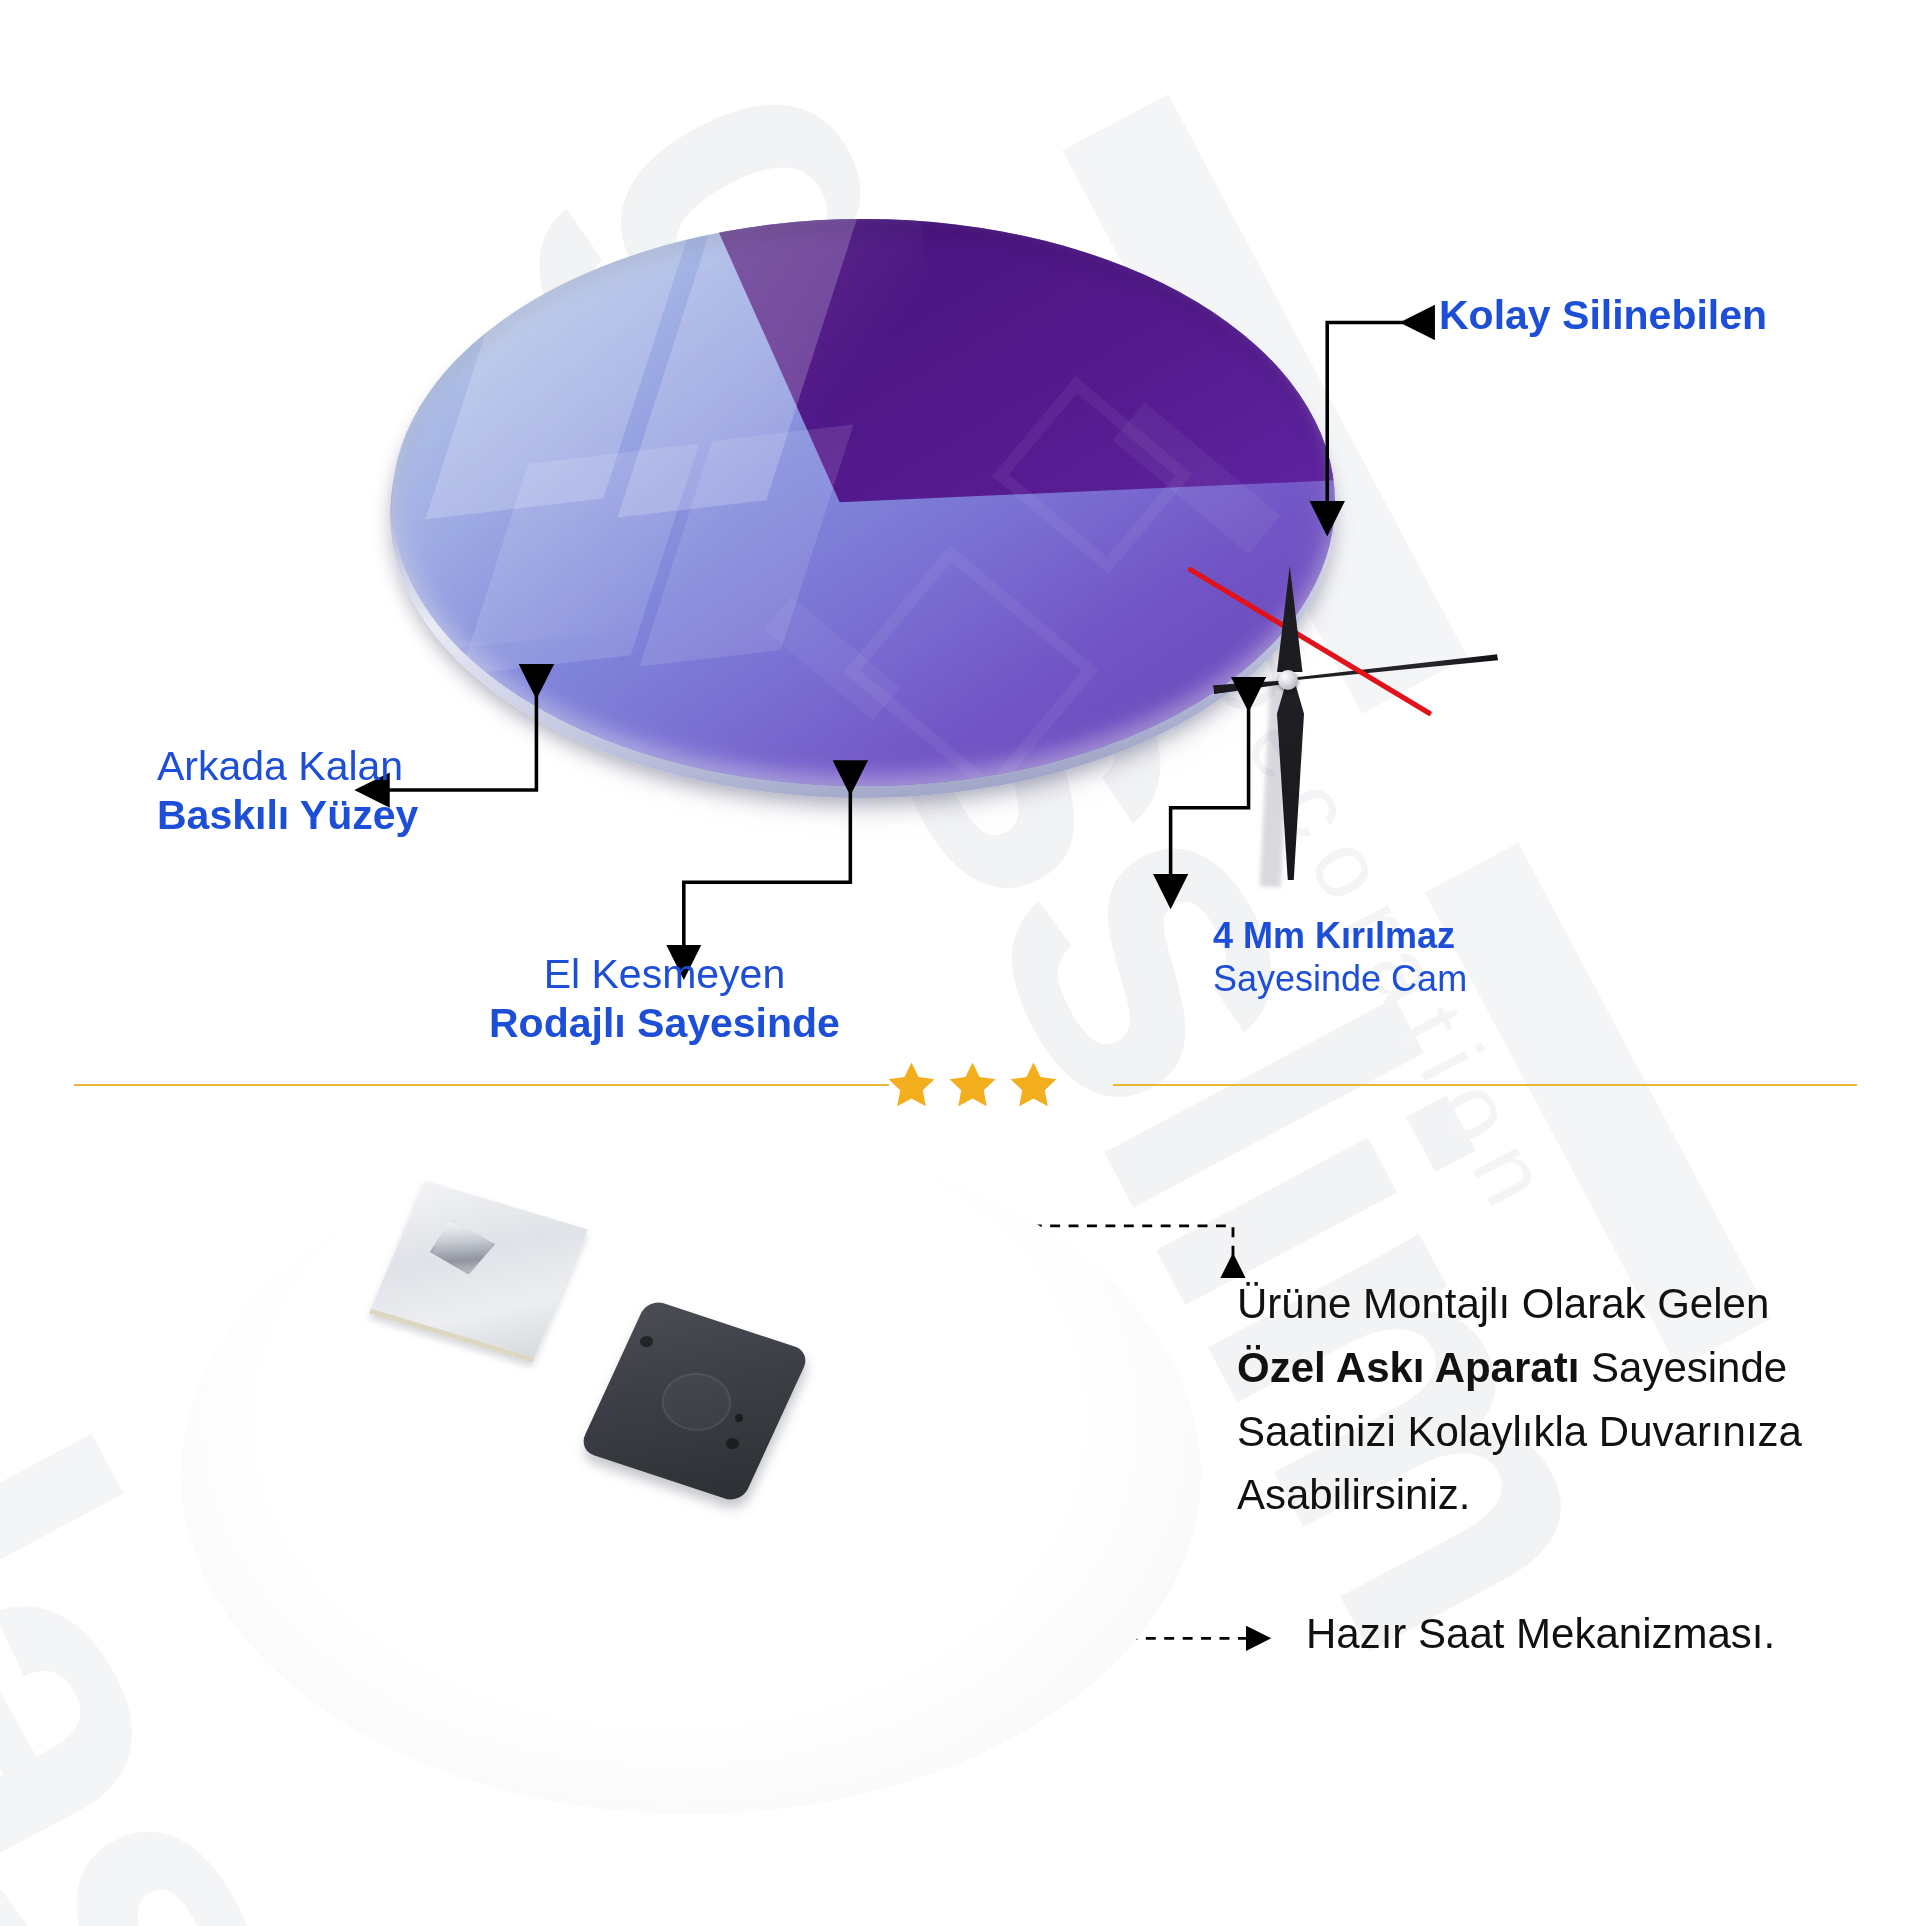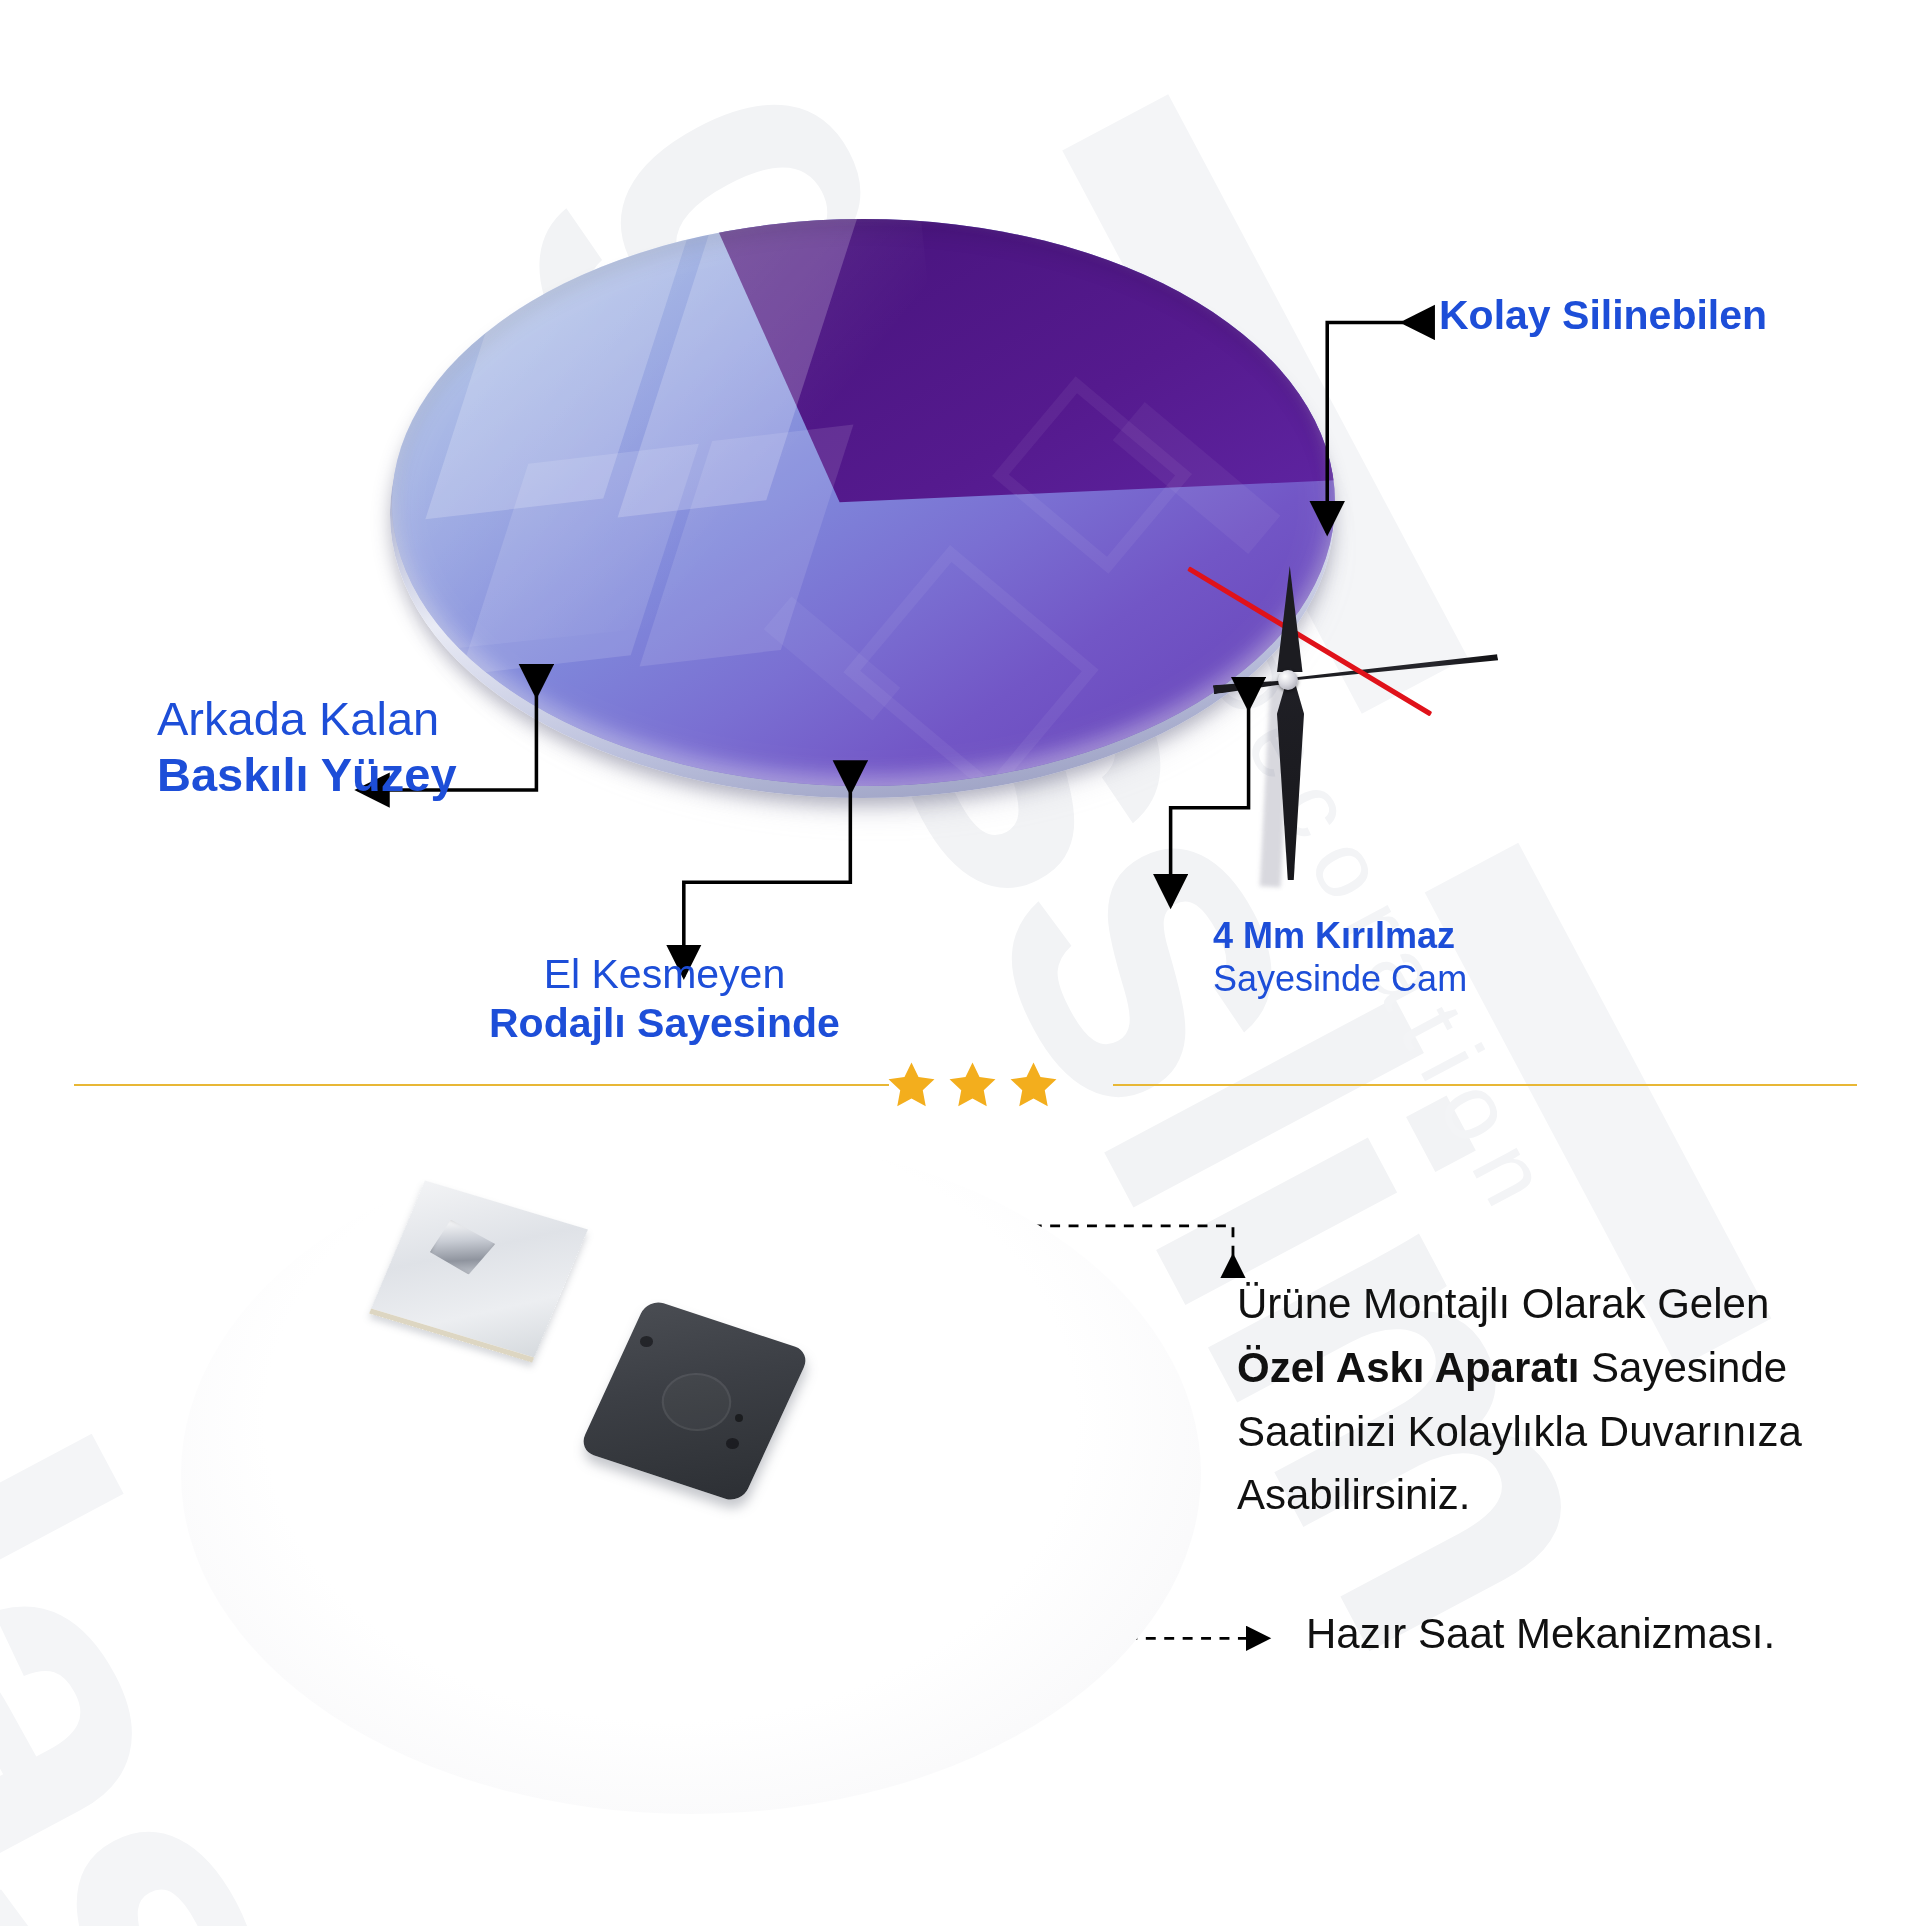--- a/index.html
+++ b/index.html
@@ -121,21 +121,21 @@
   }
 
   
   .arrows{position:absolute;left:0;top:0;width:1926px;height:1926px;pointer-events:none;}
 
   
   .lbl{position:absolute;color:#1d4ed8;line-height:1.2;}
   .lbl .b{font-weight:700;display:block;}
   .lbl .r{font-weight:400;display:block;}
   .lbl-kolay{left:1439px;top:291px;font-size:41px;}
-  .lbl-arkada{left:157px;top:691px;font-size:47px;}
+  .lbl-arkada{left:157px;top:742px;font-size:41px;}
   .lbl-el{left:489px;top:950px;font-size:41px;text-align:center;}
   .lbl-4mm{left:1185px;top:914px;font-size:36px;margin-left:28px;}
 
   
   .divider{position:absolute;top:1084px;height:2.1px;background:#e8b735;}
   .divider.left{left:74px;width:815px;}
   .divider.right{left:1113px;width:744px;}
   .stars{position:absolute;left:886px;top:1052px;width:184px;height:64px;display:flex;gap:10px;align-items:center;}
   .star{width:51px;height:51px;color:#f3ae1d;}
 

